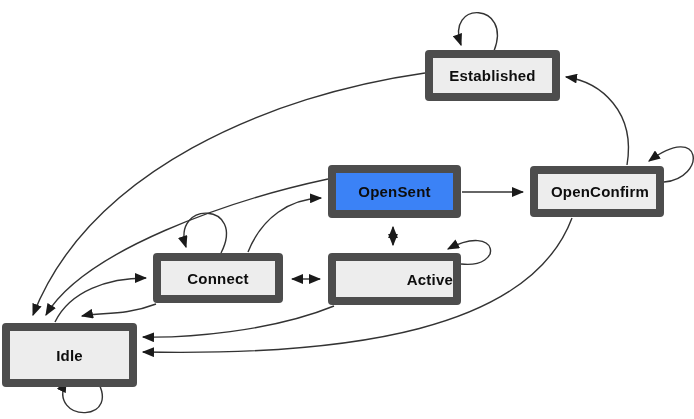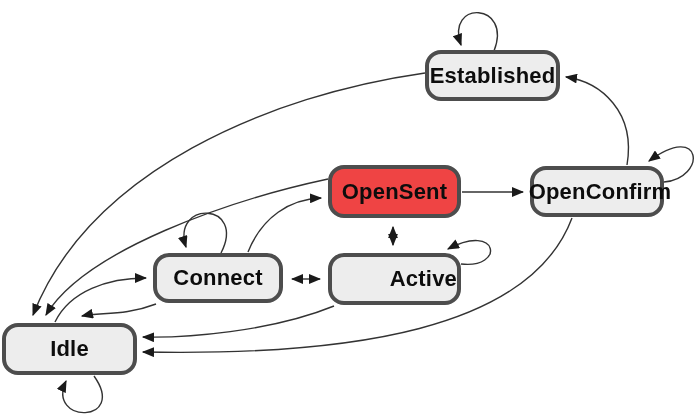--- a/index.html
+++ b/index.html
@@ -19,38 +19,38 @@
     position: absolute;
     left: 0;
     top: 0;
     width: 694px;
     height: 419px;
   }
   .state {
     position: absolute;
     box-sizing: border-box;
     background: #ededed;
-    border: 4px solid #701a75;
-    border-radius: 16px;
+    border: 8px solid #701a75;
+    border-radius: 4px;
     display: flex;
     align-items: center;
     justify-content: center;
     font-weight: bold;
-    font-size: 22px;
+    font-size: 15px;
     color: #0d0d0d;
     letter-spacing: 0.2px;
     cursor: default;
   }
   .state span { pointer-events: none; }
   #state-established { left: 425px; top: 50px;  width: 135px; height: 51px; }
   #state-opensent    { left: 328px; top: 165px; width: 133px; height: 53px; }
   #state-openconfirm { left: 530px; top: 166px; width: 134px; height: 51px; padding-left: 6px; }
   #state-connect     { left: 153px; top: 253px; width: 130px; height: 50px; }
   #state-active      { left: 328px; top: 253px; width: 133px; height: 52px; justify-content: flex-end; }
-  #state-idle        { left: 2px;   top: 323px; width: 135px; height: 52px; }
+  #state-idle        { left: 2px;   top: 323px; width: 135px; height: 64px; }
   .edge {
     fill: none;
     stroke: #333333;
     stroke-width: 1.4;
   }
 </style>
 </head>
 <body>
 
 <div id="canvas">
@@ -79,21 +79,21 @@
     <path class="edge" d="M 425,73 C 270,95 90,170 33,315" marker-end="url(#arrow)" style="stroke: rgb(51, 51, 51);"></path>
     <path class="edge" d="M 328,179 C 230,200 85,250 46,315" marker-end="url(#arrow)" style="stroke: rgb(51, 51, 51);"></path>
     <path class="edge" d="M 156,304 C 125,316 100,312 82,316" marker-end="url(#arrow)" style="stroke: rgb(51, 51, 51);"></path>
     <path class="edge" d="M 334,306 C 270,332 185,338 143,337" marker-end="url(#arrow)" style="stroke: rgb(51, 51, 51);"></path>
     <path class="edge" d="M 572,218 C 530,330 350,356 143,352" marker-end="url(#arrow)" style="stroke: rgb(51, 51, 51);"></path>
   </svg>
 
   <div class="state" id="state-established" style="background: rgb(237, 237, 237); border-color: rgb(77, 77, 77); color: rgb(13, 13, 13);">
     <span>Established</span>
   </div>
-  <div class="state" id="state-opensent" style="background: #ef4444; border-color: rgb(77, 77, 77); color: rgb(13, 13, 13);">
+  <div class="state" id="state-opensent" style="background: #3b82f6; border-color: rgb(77, 77, 77); color: rgb(13, 13, 13);">
     <span>OpenSent</span>
   </div>
   <div class="state" id="state-openconfirm" style="background: rgb(237, 237, 237); border-color: rgb(77, 77, 77); color: rgb(13, 13, 13);">
     <span>OpenConfirm</span>
   </div>
   <div class="state" id="state-connect" style="background: rgb(237, 237, 237); border-color: rgb(77, 77, 77); color: rgb(13, 13, 13);">
     <span>Connect</span>
   </div>
   <div class="state" id="state-active" style="background: rgb(237, 237, 237); border-color: rgb(77, 77, 77); color: rgb(13, 13, 13);">
     <span>Active</span>

